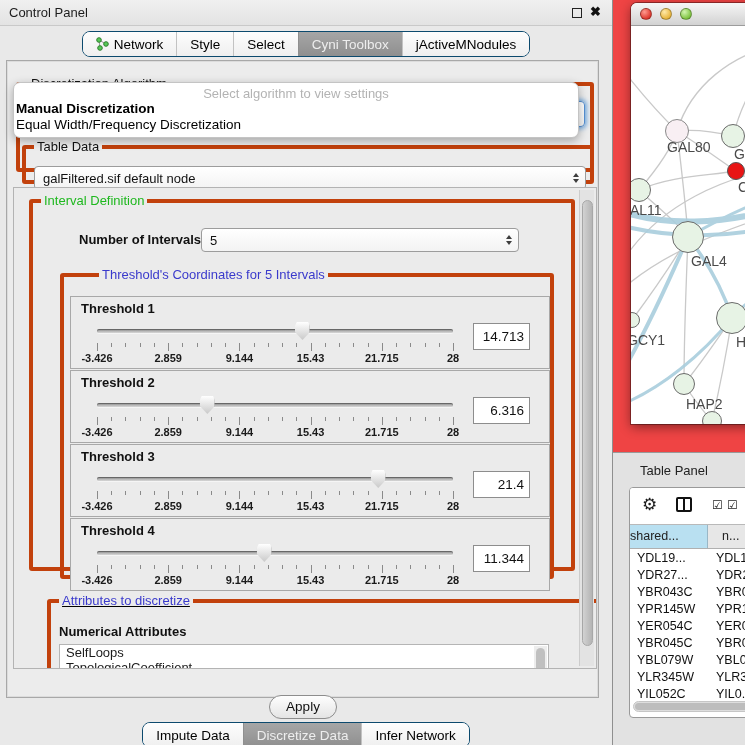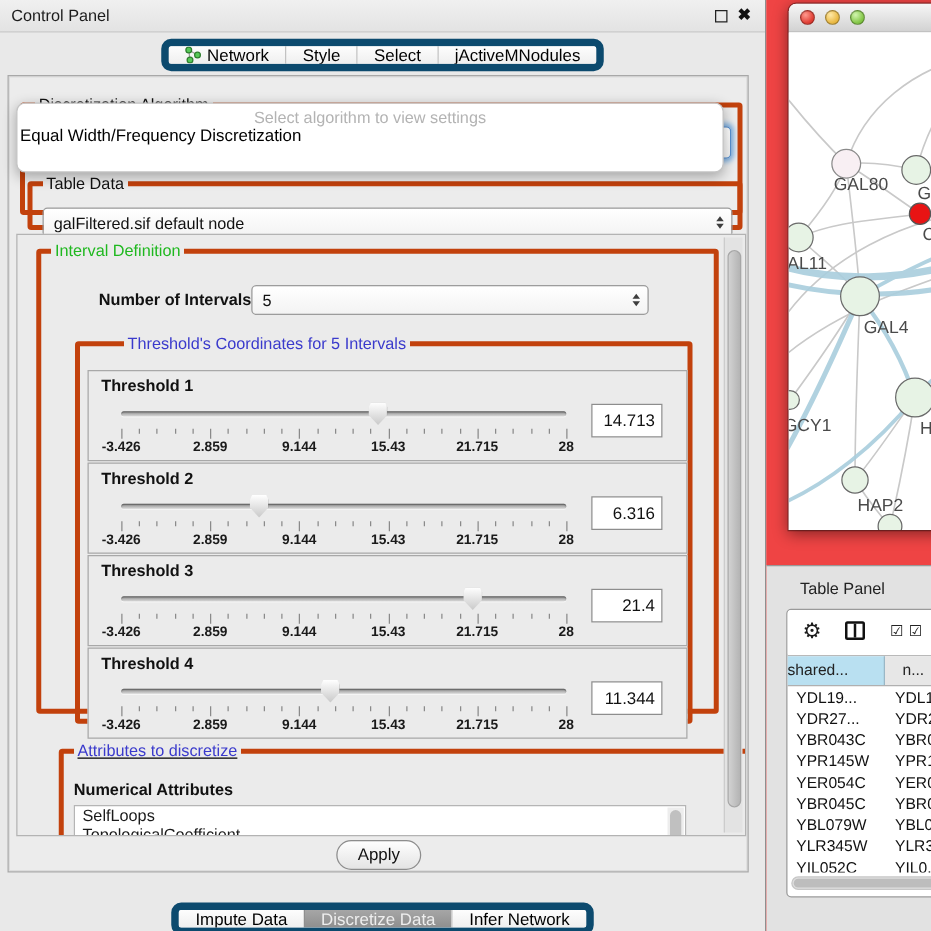--- a/index.html
+++ b/index.html
@@ -11,21 +11,21 @@
   .cp-titlebar{position:absolute;left:0;top:0;width:100%;height:26px;background:linear-gradient(#f0f0f0,#e3e3e3);border-bottom:1px solid #c9c9c9;}
   .cp-title{position:absolute;left:9px;top:5px;font-size:13px;color:#1c1c1c;}
   .float-btn{position:absolute;right:30px;top:8px;width:10px;height:10px;border:1.5px solid #222;background:transparent;}
   .close-btn{position:absolute;right:11px;top:4px;font-size:13px;font-weight:bold;color:#111;}
   .close-btn::before{content:"\2716";}
 
   
   .tabbar{position:absolute;left:0;width:100%;display:flex;justify-content:center;}
   .tabbar-top{top:31px;height:26px;}
   .tabbar-bottom{top:702px;height:26px;margin-top:20px;}
-  .tabgroup{display:flex;border:6px solid #0c4a6e;border-radius:8px;overflow:hidden;background:#fbfbfb;height:26px;}
+  .tabgroup{display:flex;border:1px solid #0c4a6e;border-radius:8px;overflow:hidden;background:#fbfbfb;height:26px;}
   .tab{display:flex;align-items:center;gap:5px;padding:0 13px;font-size:13.5px;color:#000;background:linear-gradient(#fdfdfd,#efefef);border-left:1px solid #c2c2c2;white-space:nowrap;}
   .tab:first-child{border-left:none;}
   .tab.sel{background:linear-gradient(#a6a6a6,#8f8f8f);color:#eeeeee;border-left-color:#8f8f8f;}
   .net-ic{display:inline-flex;}
 
   
   .cp-content{position:absolute;left:6px;top:60px;width:593px;height:638px;background:#ececec;border:1px solid #a8a8a8;box-shadow:inset 0 0 0 1px #dcdcdc;}
 
   fieldset{position:absolute;border:4px solid #c2410c;border-radius:3px;padding:0;margin:1px;background:transparent;}
   legend{margin-left:8px;padding:0 3px;font-size:13px;color:#111;}
@@ -67,21 +67,21 @@
   .ticklabel{position:absolute;transform:translateX(-50%);font-size:11px;font-weight:bold;color:#1a1a1a;white-space:nowrap;}
   .thr-field{position:absolute;left:402px;top:26px;width:57px;height:27px;background:#fff;border:1px solid #8d8d8d;font-size:13.5px;color:#111;text-align:right;line-height:25px;padding-right:5px;}
 
   
   .attr-sub{position:absolute;left:8px;top:16px;font-size:13px;font-weight:bold;color:#111;}
   .listbox{position:absolute;left:8px;top:36px;width:490px;height:50px;background:#fff;border:1px solid #b5b5b5;overflow:hidden;}
   .list-item{font-size:13px;color:#1b1b1b;line-height:15px;padding-left:6px;white-space:nowrap;}
   .list-scroll{position:absolute;right:1px;top:1px;bottom:1px;width:13px;background:#ededed;}
   .list-thumb{position:absolute;left:2px;top:2px;width:9px;height:28px;border-radius:5px;background:#c0c0c0;}
 
-  .apply-btn{position:absolute;left:262px;top:611px;width:68px;height:24px;border:1px solid #8d8d8d;border-radius:12px;background:linear-gradient(#fefefe,#e4e4e4);font-size:13.5px;color:#111;text-align:center;line-height:22px;}
+  .apply-btn{position:absolute;left:262px;top:634px;width:68px;height:24px;border:1px solid #8d8d8d;border-radius:12px;background:linear-gradient(#fefefe,#e4e4e4);font-size:13.5px;color:#111;text-align:center;line-height:22px;}
 
   
   .desktop{position:absolute;left:613px;top:0;width:132px;height:745px;background:#ef4444;overflow:hidden;}
   .net-window{position:absolute;left:18px;top:3px;width:160px;height:421px;border-radius:6px 6px 0 0;box-shadow:0 0 0 1px rgba(0,0,0,.35),0 3px 12px rgba(0,0,0,.45);background:#fff;}
   .nw-titlebar{position:absolute;left:0;top:0;width:100%;height:23px;background:linear-gradient(#f6f6f6,#d2d2d2);border-radius:6px 6px 0 0;border-bottom:1px solid #9c9c9c;}
   .light{position:absolute;top:5px;width:12px;height:12px;border-radius:50%;border:1px solid rgba(0,0,0,.3);}
   .light.red{left:9px;background:radial-gradient(circle at 35% 30%,#ff9a8f,#df3a30 70%);}
   .light.yellow{left:29px;background:radial-gradient(circle at 35% 30%,#ffe9a8,#e8b63e 70%);}
   .light.green{left:49px;background:radial-gradient(circle at 35% 30%,#d2f5b0,#7fc441 70%);}
   .nw-canvas{position:absolute;left:0;top:23px;width:160px;height:398px;background:#fff;overflow:hidden;}
@@ -140,20 +140,23 @@
               </svg>
             </span>
             <span>Network</span>
           </div>
           <div class="tab">
             <span>Style</span>
           </div>
           <div class="tab">
             <span>Select</span>
           </div>
+          <div class="tab sel">
+            <span>Cyni Toolbox</span>
+          </div>
           <div class="tab">
             <span>jActiveMNodules</span>
           </div>
         </div>
     </div>
 
     <div class="cp-content">
 
       <fieldset style="left:8px;top:14px;width:578px;height:96px;">
         <legend>Discretization Algorithm</legend>
@@ -162,20 +165,21 @@
         <span class="combo-val"></span>
         <span class="stepper">
             <i class="up"></i>
             <i class="dn"></i>
           </span>
       </div>
 
       <div class="popup">
         <div class="pop-hint">Select algorithm to view settings</div>
         <div id="pop-items">
+            <div class="pop-item bold">Manual Discretization</div>
             <div class="pop-item">Equal Width/Frequency Discretization</div>
           </div>
       </div>
 
       <fieldset style="left:14px;top:77px;width:572px;height:45px;">
         <legend>Table Data</legend>
         <div class="combo" style="left:8px;top:12px;width:552px;height:24px;">
           <span class="combo-val">galFiltered.sif default node</span>
           <span class="stepper">
               <i class="up"></i>

